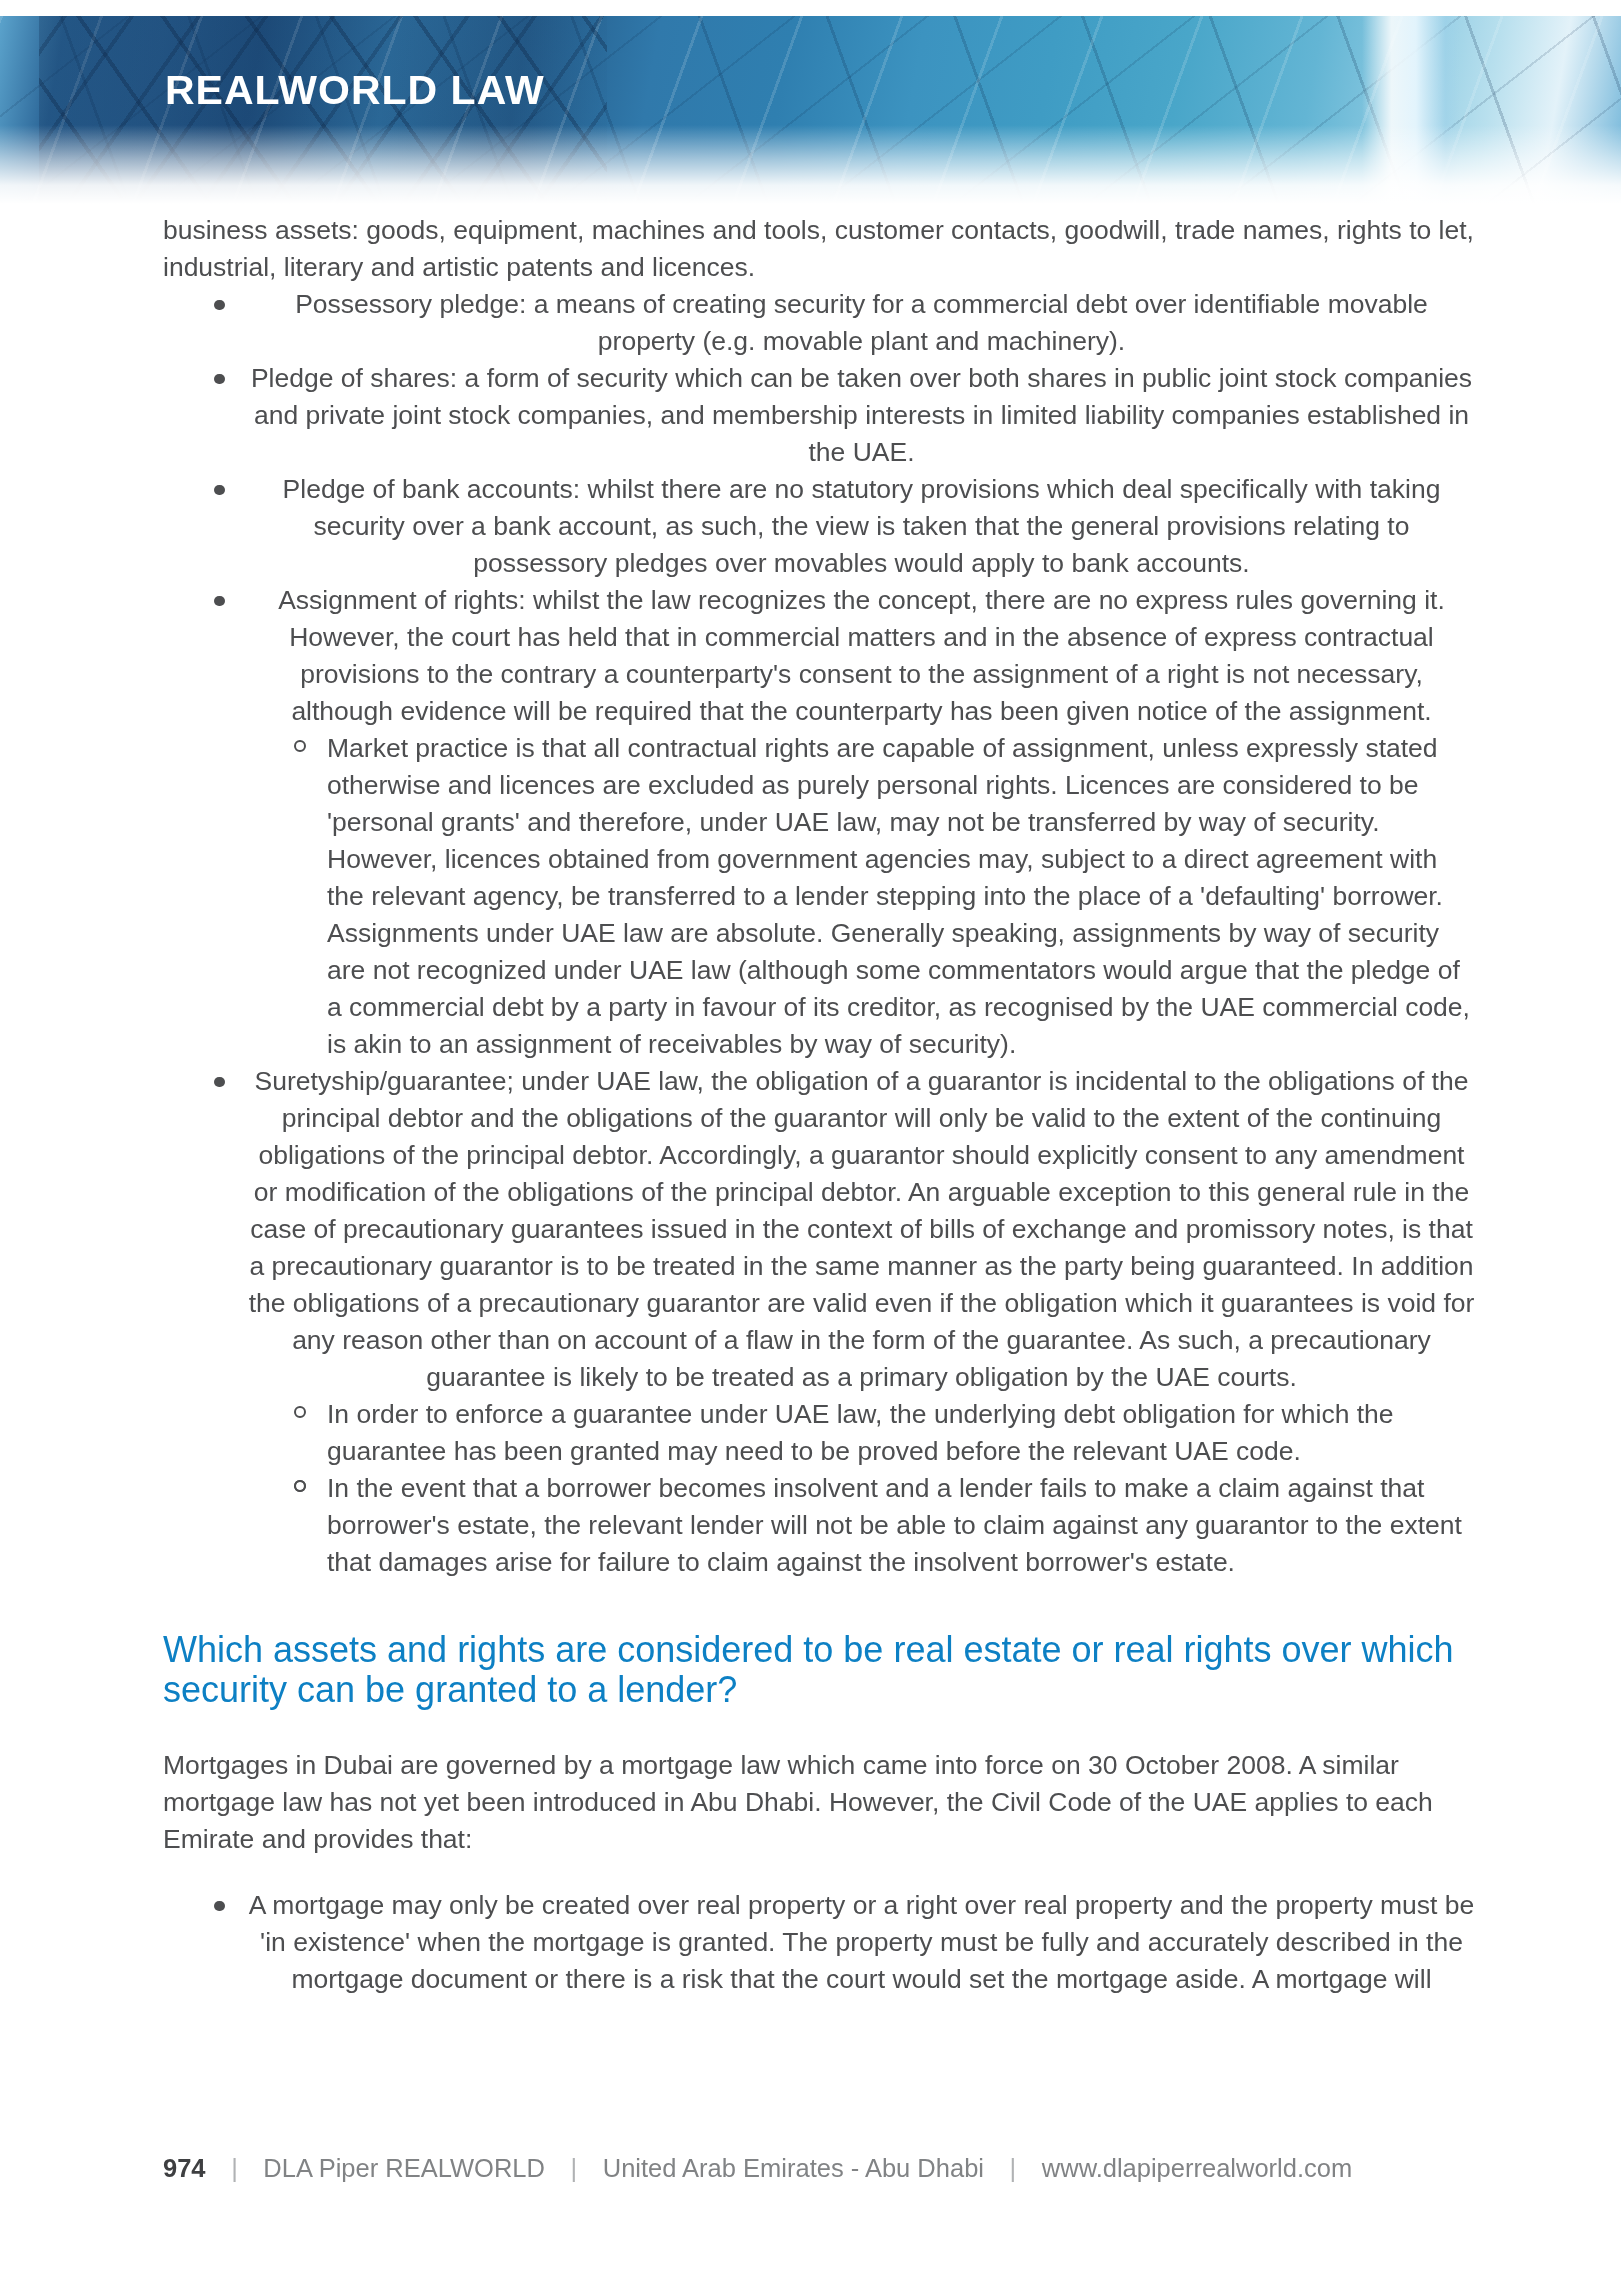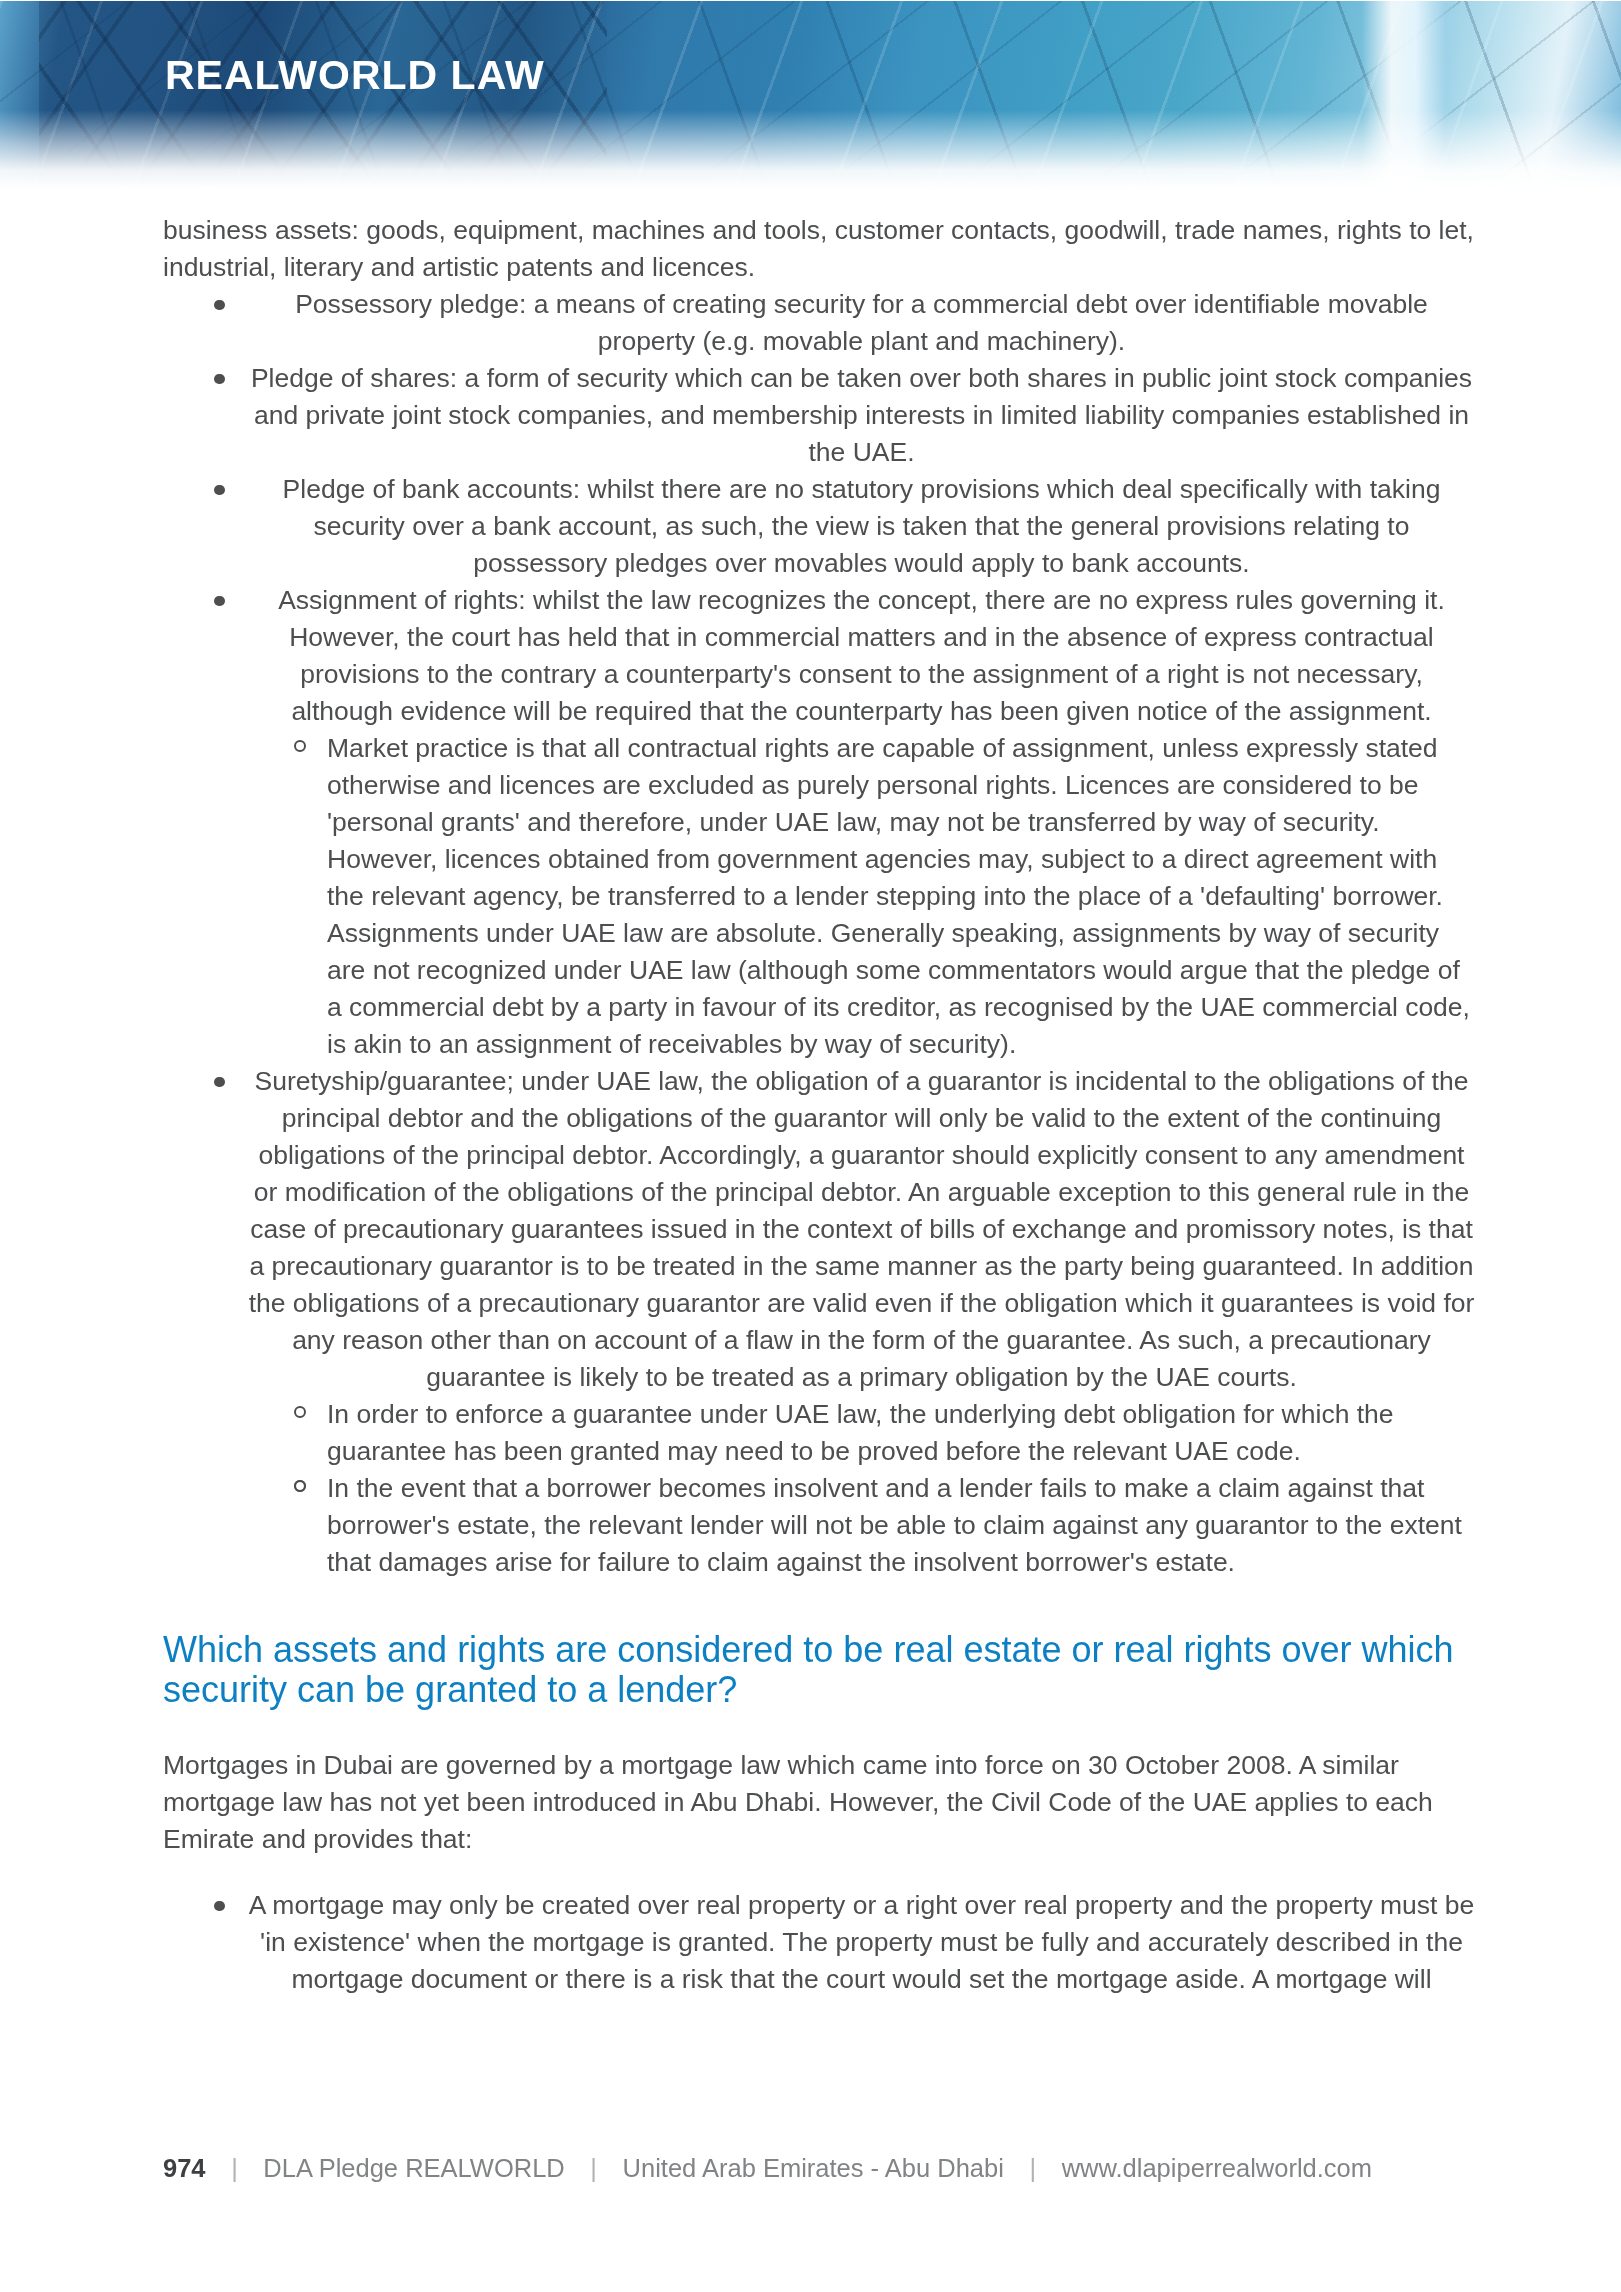--- a/index.html
+++ b/index.html
@@ -2,21 +2,21 @@
 <html><head>
 <meta charset="utf-8">
 <style>
   html,body { margin:0; padding:0; background:#ffffff; }
   .page {
     position:relative; width:1621px; height:2293px; background:#ffffff;
     font-family:"Liberation Sans", sans-serif; overflow:hidden;
   }
 
   
-  .banner { position:absolute; top:1px; left:0; width:1621px; height:188px; }
+  .banner { position:absolute; top:16px; left:0; width:1621px; height:188px; }
   .banner-photo {
     position:absolute; inset:0;
     background:
       repeating-linear-gradient(110deg, rgba(255,255,255,0.14) 0 2.9px, rgba(255,255,255,0) 2.9px 94px),
       repeating-linear-gradient(70deg, rgba(10,40,75,0.20) 0 2.9px, rgba(10,40,75,0) 2.9px 120px),
       repeating-linear-gradient(-38deg, rgba(10,40,75,0.14) 0 2px, rgba(10,40,75,0) 2px 82px),
       linear-gradient(100deg,
         #5ba3cc 0%, #2a6496 4%, #275d8e 10%, #1f4f7e 16%, #2e6f9f 24%,
         #245a88 32%, #3079ab 40%, #2f7fb0 48%, #3c93c0 56%, #3f9cc4 64%,
         #49a6c9 72%, #63b5d4 80%, #8ecbe2 86%, #b9e0ee 91%, #e3f2f9 95%, #6fb4d8 100%);
@@ -146,21 +146,21 @@
     <div class="li l1 final">
       <span class="marker"></span>
       <span>A mortgage may only be created over real property or a right over real property and the property must be 'in existence' when the mortgage is granted. The property must be fully and accurately described in the mortgage document or there is a risk that the court would set the mortgage aside. A mortgage will</span>
     </div>
 
   </div>
 
   <div class="footer">
     <span class="pagenum">974</span>
     <span class="sep">|</span>
-    <span class="fitem">DLA Pledge REALWORLD</span>
+    <span class="fitem">DLA Piper REALWORLD</span>
     <span class="sep">|</span>
     <span class="fitem">United Arab Emirates - Abu Dhabi</span>
     <span class="sep">|</span>
     <span class="fitem footer-url">www.dlapiperrealworld.com</span>
   </div>
 
 </div>
 
 
 </body></html>

